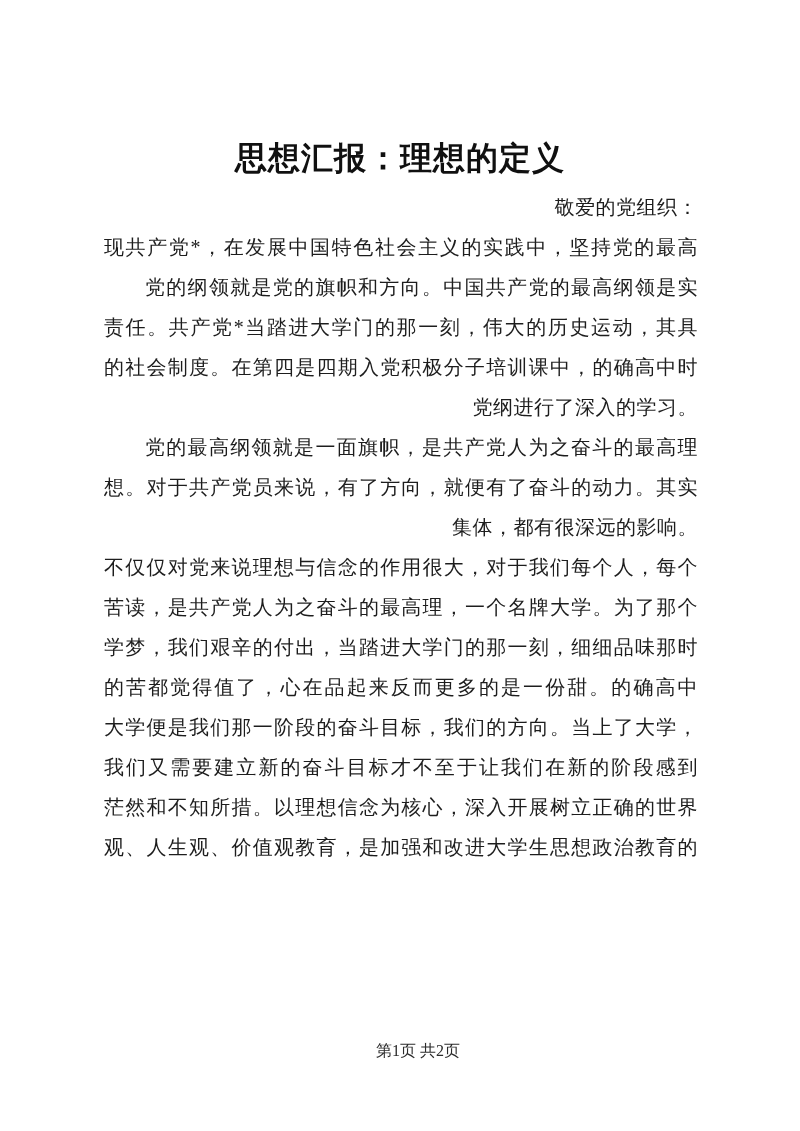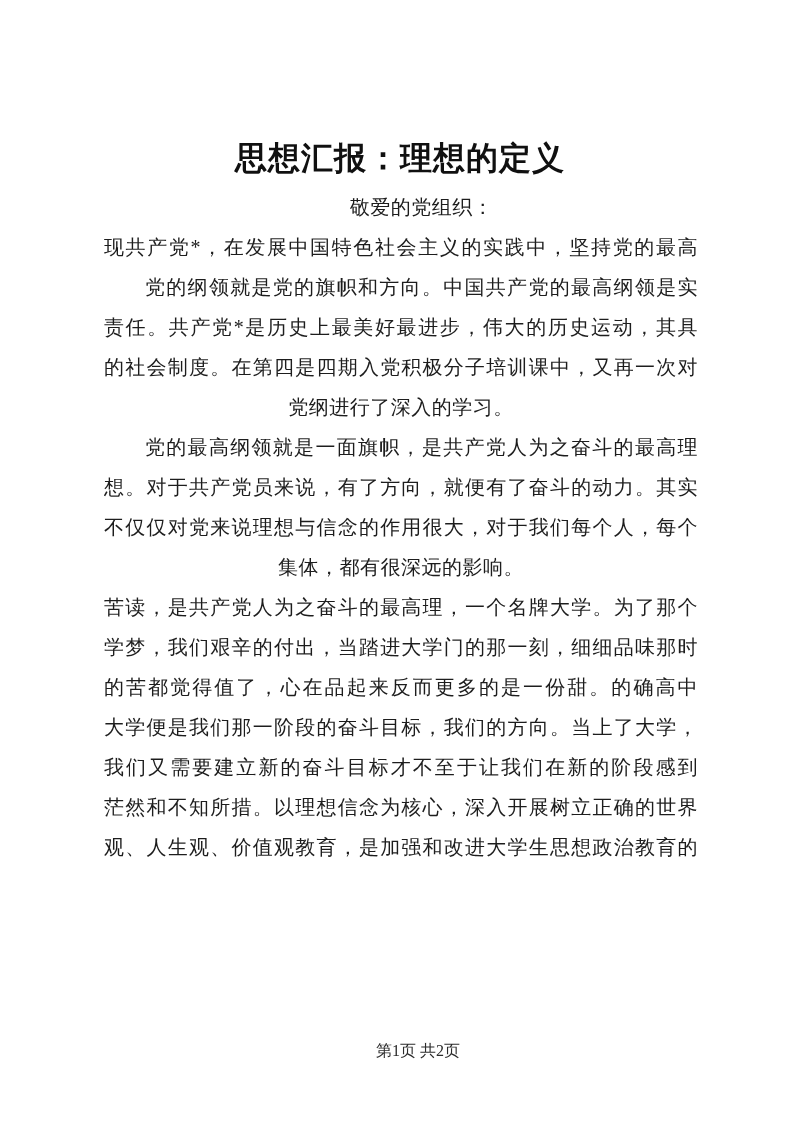--- a/index.html
+++ b/index.html
@@ -38,21 +38,21 @@
   }
   .paragraph {
     margin: 0;
     padding: 0;
   }
   .line {
     height: 40px;
     line-height: 40px;
     font-size: 20px;
     overflow: hidden;
-    text-align: center;
+    text-align: right;
     letter-spacing: 0.5px;
   }
   .line.just {
     text-align: justify;
     text-align-last: justify;
   }
   .line.indent {
     text-indent: 41px;
   }
   .page-footer {
@@ -72,29 +72,29 @@
 <div class="page">
   <h1 class="doc-title">思想汇报：理想的定义</h1>
 
   <div class="doc-body" id="doc-body">
       <div class="paragraph">
         <div class="line indent">敬爱的党组织：</div>
       </div>
       <div class="paragraph">
         <div class="line just">现共产党*，在发展中国特色社会主义的实践中，坚持党的最高</div>
         <div class="line indent just">党的纲领就是党的旗帜和方向。中国共产党的最高纲领是实</div>
-        <div class="line just">责任。共产党*是历史上最美好最进步，伟大的历史运动，其具</div>
-        <div class="line just">的社会制度。在第四是四期入党积极分子培训课中，又再一次对</div>
+        <div class="line just">责任。共产党*当踏进大学门的那一刻，伟大的历史运动，其具</div>
+        <div class="line just">的社会制度。在第四是四期入党积极分子培训课中，的确高中时</div>
         <div class="line">党纲进行了深入的学习。</div>
       </div>
       <div class="paragraph">
         <div class="line indent just">党的最高纲领就是一面旗帜，是共产党人为之奋斗的最高理</div>
         <div class="line just">想。对于共产党员来说，有了方向，就便有了奋斗的动力。其实</div>
+        <div class="line">集体，都有很深远的影响。</div>
         <div class="line just">不仅仅对党来说理想与信念的作用很大，对于我们每个人，每个</div>
-        <div class="line">集体，都有很深远的影响。</div>
       </div>
       <div class="paragraph">
         <div class="line just">苦读，是共产党人为之奋斗的最高理，一个名牌大学。为了那个大</div>
         <div class="line just">学梦，我们艰辛的付出，当踏进大学门的那一刻，细细品味那时</div>
         <div class="line just">的苦都觉得值了，心在品起来反而更多的是一份甜。的确高中时，</div>
         <div class="line just">大学便是我们那一阶段的奋斗目标，我们的方向。当上了大学，</div>
         <div class="line just">我们又需要建立新的奋斗目标才不至于让我们在新的阶段感到</div>
         <div class="line just">茫然和不知所措。以理想信念为核心，深入开展树立正确的世界</div>
         <div class="line just">观、人生观、价值观教育，是加强和改进大学生思想政治教育的</div>
       </div>

